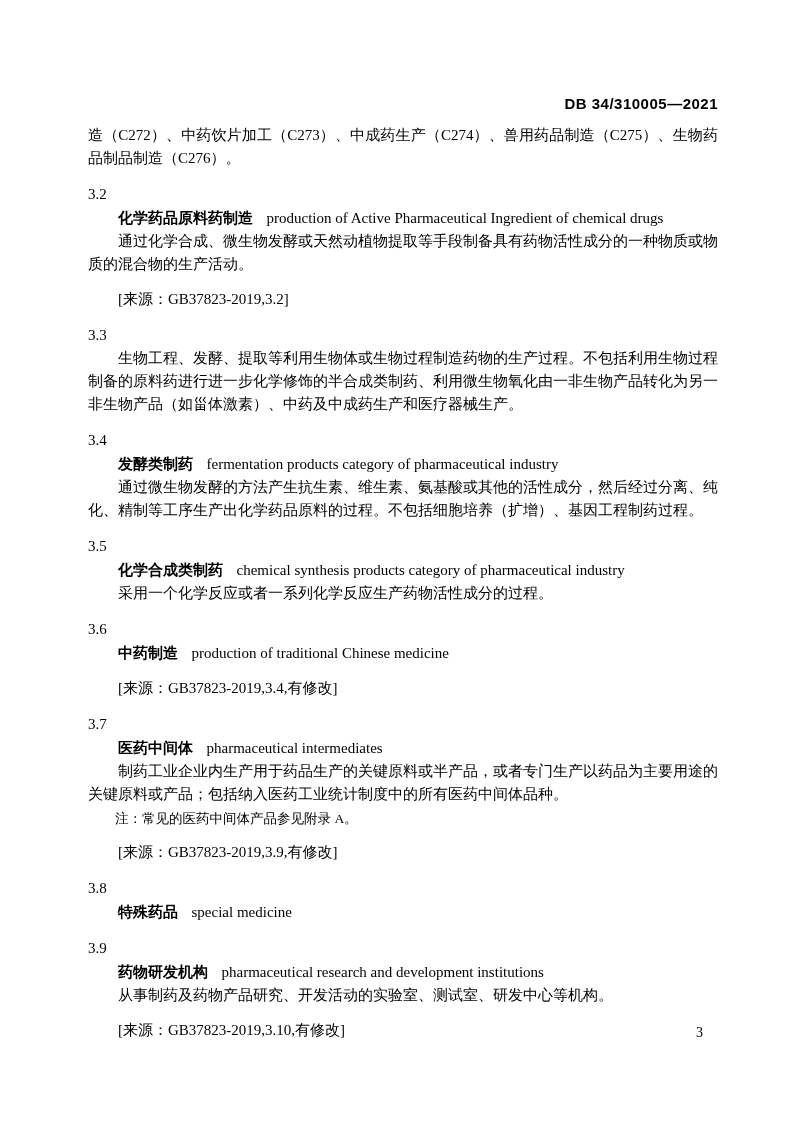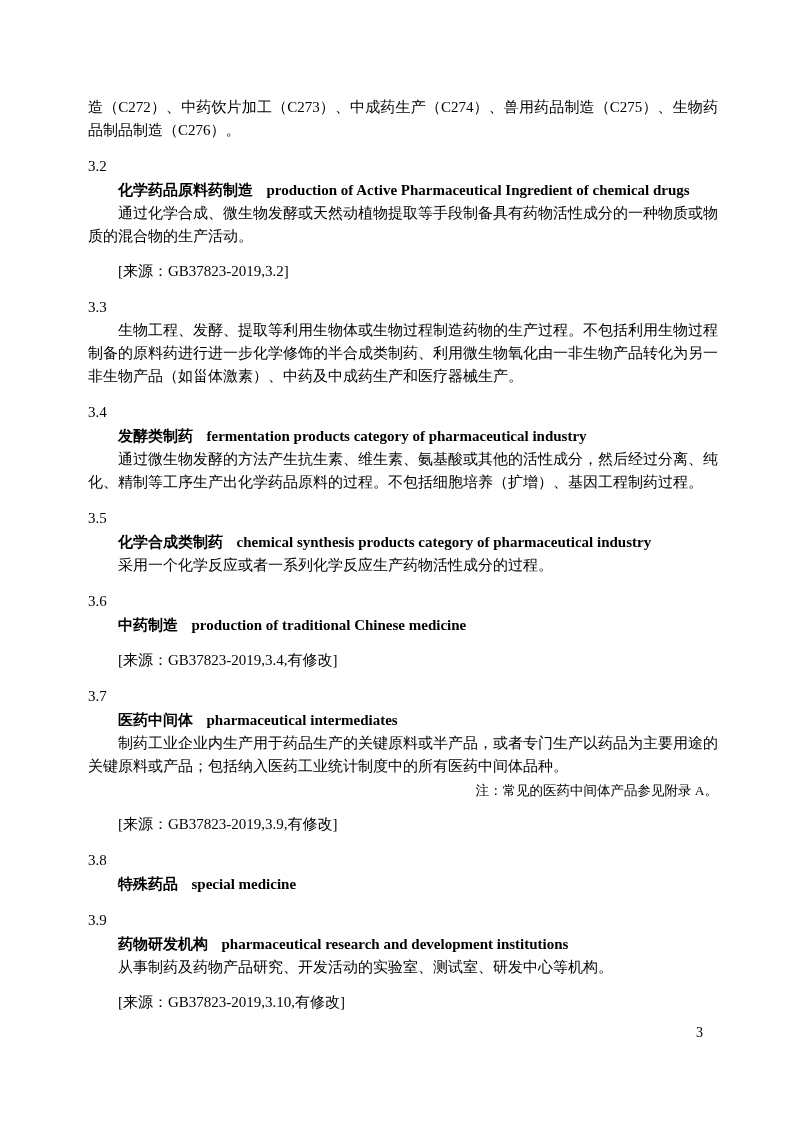--- a/index.html
+++ b/index.html
@@ -41,49 +41,49 @@
     text-indent:2em;
     white-space:nowrap;
   }
   .term-zh{
     font-family:"Liberation Sans","DejaVu Sans",sans-serif;
     font-weight:700;
     font-size:15px;
   }
   .term-en{
     font-family:"Liberation Serif","DejaVu Serif",serif;
-    font-weight:700;
+    font-weight:400;
     margin-left:0.9em;
   }
   .note-line{
     text-indent:2em;
     font-size:13.5px;
     line-height:21px;
     margin-top:2px;
-    text-align:right;
   }
   .source-line{
     text-indent:2em;
     line-height:23px;
     margin-top:12px;
     margin-bottom:2px;
   }
   .page-num{
     position:absolute;
     right:90px;
     top:1025px;
     font-size:14px;
     line-height:16px;
   }
 </style>
 </head>
 <body>
 
 <div class="page">
   <div class="content">
+    <div class="doc-header">DB 34/310005—2021</div>
 
     <p class="para">造（C272）、中药饮片加工（C273）、中成药生产（C274）、兽用药品制造（C275）、生物药品制品制造（C276）。</p>
 
     <div id="sections">
         <div class="sec-num">3.2</div>
         <div class="term-line"><span class="term-zh">化学药品原料药制造</span><span class="term-en">production of Active Pharmaceutical Ingredient of chemical drugs</span></div>
         <div class="para indent">通过化学合成、微生物发酵或天然动植物提取等手段制备具有药物活性成分的一种物质或物质的混合物的生产活动。</div>
         <div class="source-line">[来源：GB37823-2019,3.2]</div>
         <div class="sec-num">3.3</div>
         <div class="para indent">生物工程、发酵、提取等利用生物体或生物过程制造药物的生产过程。不包括利用生物过程制备的原料药进行进一步化学修饰的半合成类制药、利用微生物氧化由一非生物产品转化为另一非生物产品（如甾体激素）、中药及中成药生产和医疗器械生产。</div>

